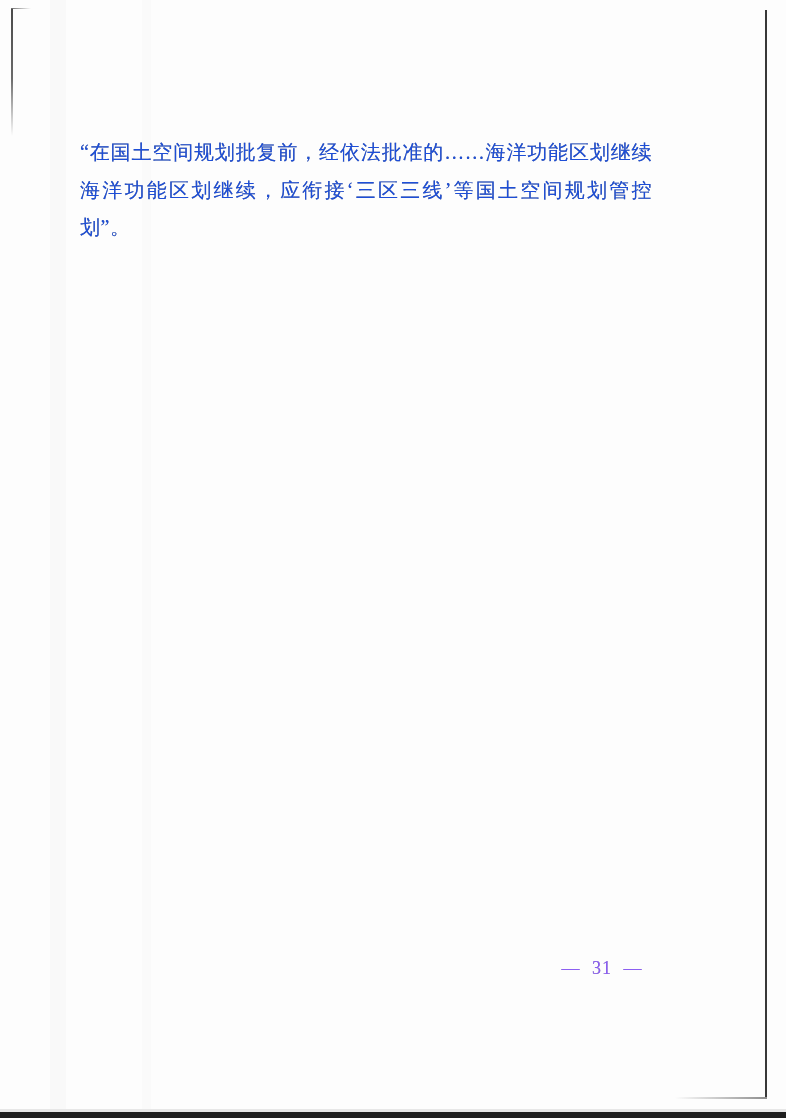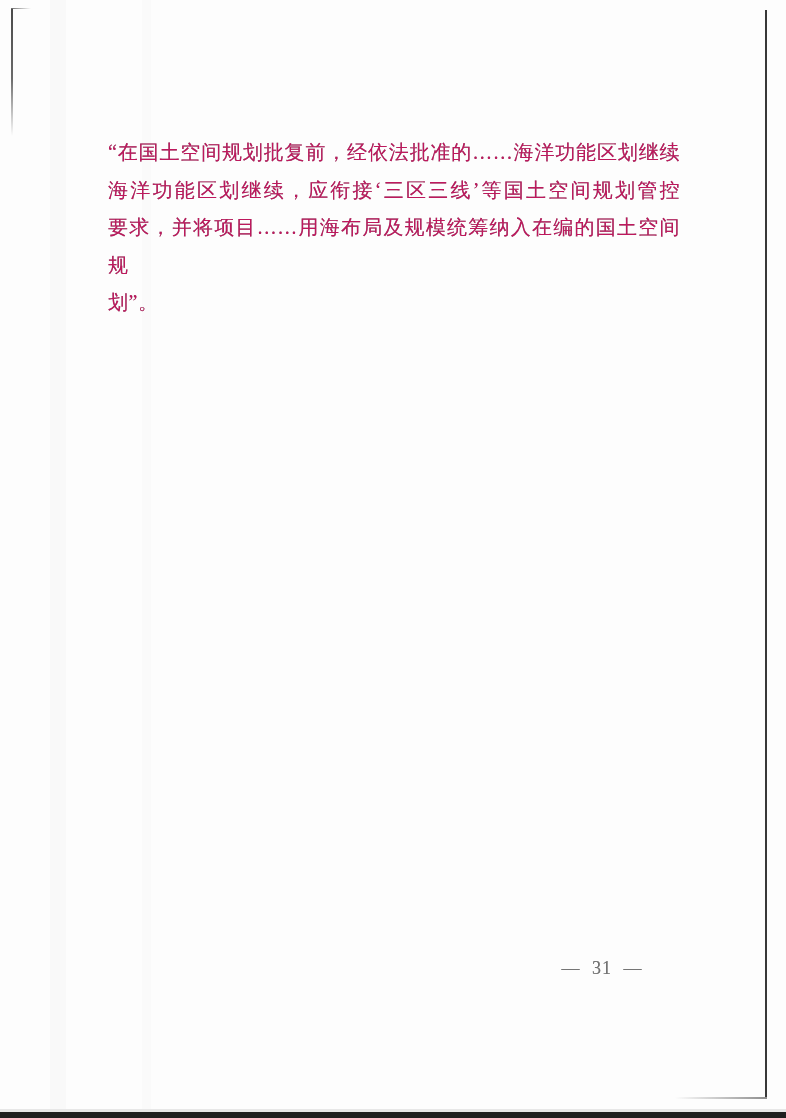--- a/index.html
+++ b/index.html
@@ -62,44 +62,44 @@
   .scan-streak-b {
     position: absolute;
     left: 142px; top: 0;
     width: 9px; height: 1118px;
     background: rgba(0,0,0,0.012);
   }
 
   
   .paragraph {
     position: absolute;
-    left: 108px; top: 134px;
+    left: 80px; top: 134px;
     width: 572px;
     font-size: 20px;
     line-height: 37.5px;
     letter-spacing: 0.5px;
-    color: #be185d;
+    color: #1d4ed8;
     text-shadow: 0 0 0.5px rgba(46,46,46,0.55);
   }
   .paragraph .line {
     white-space: nowrap;
   }
   .paragraph .line.justified {
     white-space: normal;
     text-align: justify;
     text-align-last: justify;
     text-justify: inter-character;
   }
   .footer-page-number {
     position: absolute;
     left: 512px; top: 958px;
     width: 180px;
     text-align: center;
     font-size: 18px;
-    color: #737373;
+    color: #8b5cf6;
     word-spacing: 6px;
     letter-spacing: 1px;
     text-shadow: 0 0 0.5px rgba(60,60,60,0.5);
   }
 </style>
 </head>
 <body>
 
 <div class="page">
 
@@ -108,19 +108,18 @@
   <div class="left-edge-line"></div>
   <div class="left-edge-stub"></div>
   <div class="right-border-line"></div>
   <div class="bottom-right-rule"></div>
   <div class="bottom-light-strip"></div>
   <div class="bottom-band"></div>
 
   <div class="paragraph">
     <div class="line justified">“在国土空间规划批复前，经依法批准的……海洋功能区划继续</div>
     <div class="line justified">海洋功能区划继续，应衔接‘三区三线’等国土空间规划管控</div>
-    <div class="line justified">要求，并将项目……用海布局及规模统筹纳入在编的国土空间规</div>
     <div class="line">划”。</div>
   </div>
 
   <div class="footer-page-number">— 31 —</div>
 
 </div>
 
 </body></html>

